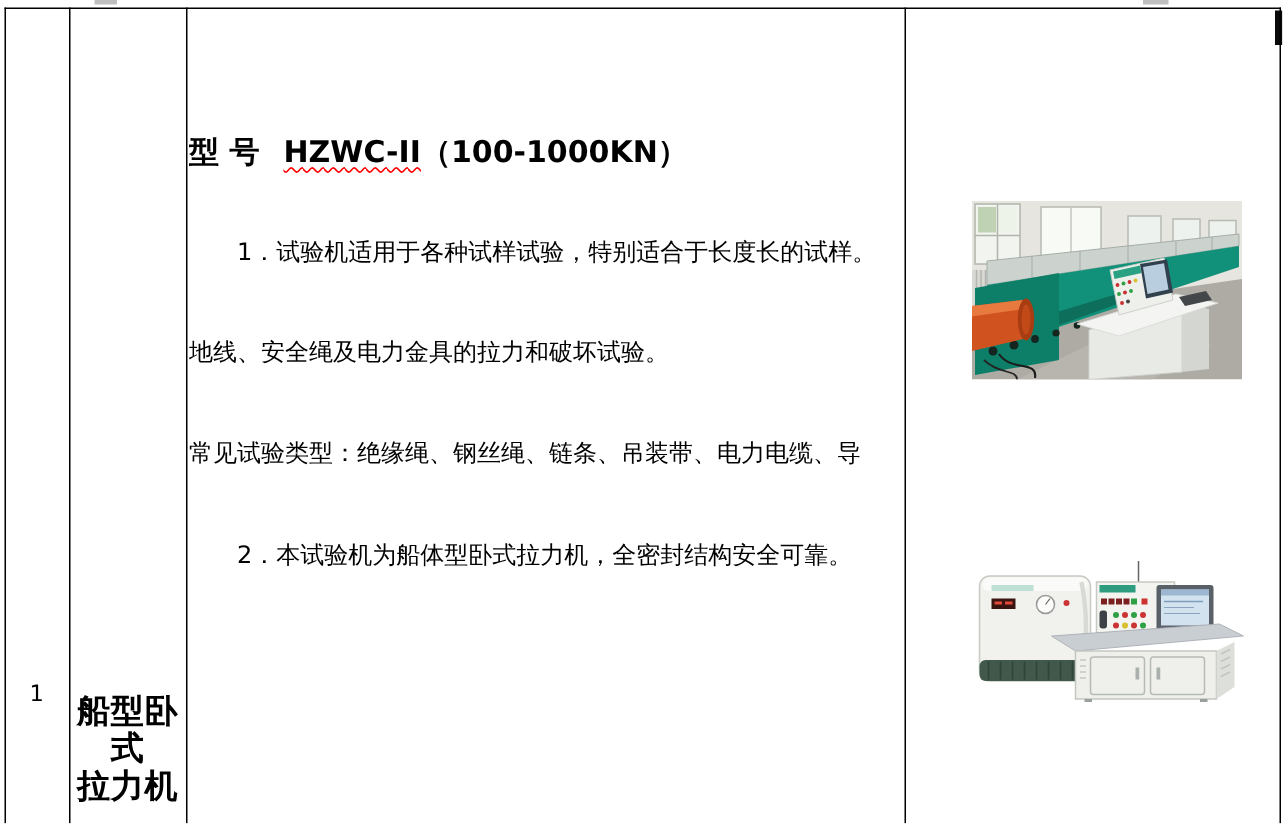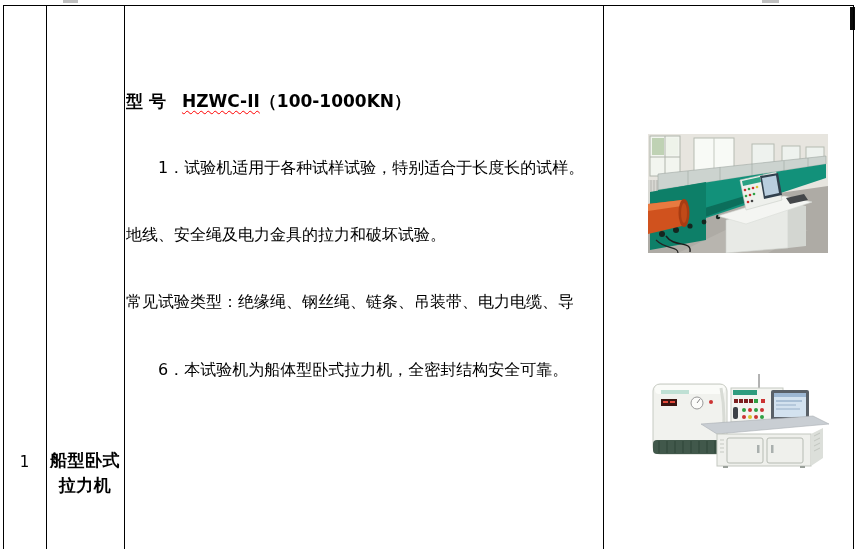--- a/index.html
+++ b/index.html
@@ -9,29 +9,29 @@
   }
   .vline{position:absolute;width:1px;background:#000;}
   .hline{position:absolute;height:1px;background:#000;}
   .artifact-gray{position:absolute;top:0;height:3px;background:#bfbfbf;}
   .artifact-black{position:absolute;background:#0a0a0a;}
   .cell-number{
     position:absolute;left:4px;top:452px;width:41px;text-align:center;
     font-size:15px;line-height:20px;
   }
   .cell-name{
-    position:absolute;left:47px;top:448px;width:76px;text-align:center;
-    font-size:17px;font-weight:700;line-height:25px;letter-spacing:0.5px;
+    position:absolute;left:47px;top:462px;width:76px;text-align:center;
+    font-size:22px;font-weight:700;line-height:25px;letter-spacing:0.5px;
   }
   .spec{
     position:absolute;left:126px;top:45px;width:477px;
     font-size:16px;line-height:22.4px;white-space:pre;overflow:hidden;
   }
   .spec .t-line{height:22.4px;}
-  .title-line{font-weight:700;height:22.4px;font-size:17px;}
+  .title-line{font-weight:700;height:22.4px;font-size:20px;}
   .model-code{margin-left:16px;
     text-decoration:underline;text-decoration-style:wavy;
     text-decoration-color:#ff0000;text-decoration-thickness:1px;
     text-underline-offset:3px;}
   .photo{position:absolute;display:block;}
 </style>
 </head>
 <body>
 
 <div class="page">
@@ -52,21 +52,21 @@
   <div class="cell-name">
     <div>船型卧式</div>
     <div>拉力机</div>
   </div>
 
   <div class="spec">
     <div class="title-line"><span>型 号</span><span class="model-code">HZWC-II</span><span>（100-1000KN）</span></div>
     <div class="t-line">　　1．试验机适用于各种试样试验，特别适合于长度长的试样。</div>
     <div class="t-line">地线、安全绳及电力金具的拉力和破坏试验。</div>
     <div class="t-line">常见试验类型：绝缘绳、钢丝绳、链条、吊装带、电力电缆、导</div>
-    <div class="t-line">　　6．本试验机为船体型卧式拉力机，全密封结构安全可靠。</div>
+    <div class="t-line">　　2．本试验机为船体型卧式拉力机，全密封结构安全可靠。</div>
     
     
     
     
     
     
     
     
     
     

